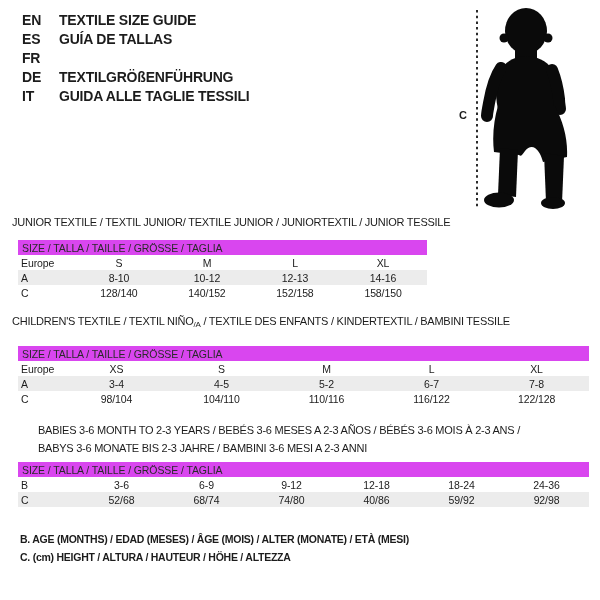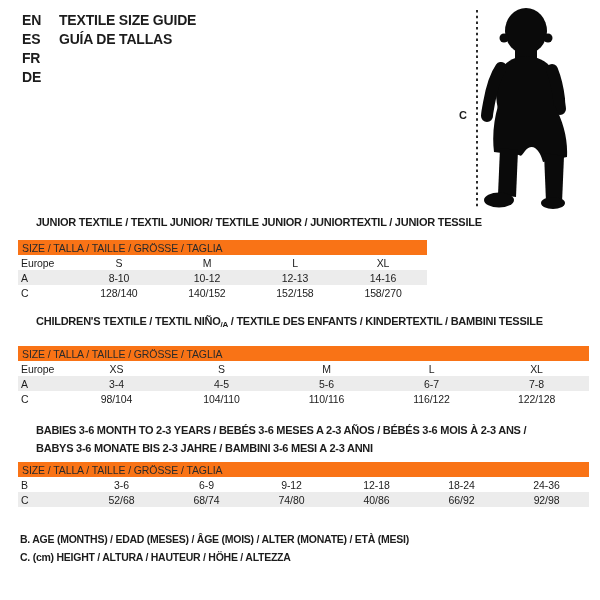--- a/index.html
+++ b/index.html
@@ -8,31 +8,31 @@
     font-family:"Liberation Sans", sans-serif; color:#1c1c1c; overflow:hidden;
   }
   
   .lang-list { position:absolute; left:22px; top:10px; }
   .lang-row { display:flex; height:19px; align-items:center;
               font-weight:bold; font-size:14px; letter-spacing:-0.2px; }
   .lang-code { width:37px; }
   
   .figure { position:absolute; left:440px; top:0; width:160px; height:220px; }
   
-  .section-title { position:absolute; left:36px; font-weight:bold; font-size:11px;
+  .section-title { position:absolute; left:12px; font-weight:normal; font-size:11px;
                    letter-spacing:-0.25px; white-space:nowrap; line-height:13px; }
-  .babies-title { line-height:17.5px; }
+  .babies-title { line-height:17.5px;margin-left:26px; }
   .subscript { font-size:8px; vertical-align:-2px; }
   
   table.size-table { position:absolute; left:18px; border-collapse:collapse;
                      table-layout:fixed; font-size:10.5px; color:#1c1c1c; }
   table.size-table td { height:15px; padding:0; text-align:center; vertical-align:middle;
                         letter-spacing:-0.1px; }
   table.size-table td.rowlabel { text-align:left; padding-left:3px;margin-top:27px; }
-  table.size-table tr.bar td { background:#f97316; text-align:left; padding-left:4px;
+  table.size-table tr.bar td { background:#d946ef; text-align:left; padding-left:4px;
                                color:#2a2a2a; }
   table.size-table tr.alt td { background:#ececec; }
   .t1 { top:240px; width:409px; }
   .t2 { top:346px; width:571px; }
   .t3 { top:462px; width:571px; }
   
   .footnotes { position:absolute; left:20px; top:531px; font-weight:bold;
                font-size:10.5px; letter-spacing:-0.25px; line-height:17.5px; }
 </style>
 </head>
@@ -45,20 +45,25 @@
   </div>
   <div class="lang-row">
     <span class="lang-code">ES</span>
     <span>GUÍA DE TALLAS</span>
   </div>
   <div class="lang-row">
     <span class="lang-code">FR</span>
   </div>
   <div class="lang-row">
     <span class="lang-code">DE</span>
+    <span>TEXTILGRÖßENFÜHRUNG</span>
+  </div>
+  <div class="lang-row">
+    <span class="lang-code">IT</span>
+    <span>GUIDA ALLE TAGLIE TESSILI</span>
   </div>
 </div>
 
 <div class="figure">
   <svg width="160" height="220" viewBox="0 0 160 220">
     <line x1="37" y1="10" x2="37" y2="208" stroke="#2b2b2b" stroke-width="2" stroke-dasharray="2.5 3.2"></line>
     <text x="19" y="119" font-size="11" font-weight="bold" fill="#1c1c1c">C</text>
     <g fill="#0a0a0a">
       <ellipse cx="86" cy="31" rx="21" ry="23"></ellipse>
       <circle cx="64" cy="38" r="4.5"></circle>
@@ -101,21 +106,21 @@
     <td>8-10</td>
     <td>10-12</td>
     <td>12-13</td>
     <td>14-16</td>
   </tr>
   <tr>
     <td class="rowlabel">C</td>
     <td>128/140</td>
     <td>140/152</td>
     <td>152/158</td>
-    <td>158/270</td>
+    <td>158/150</td>
   </tr>
 </tbody>
   </table>
 
 <div class="section-title" style="top:315px">
   <span>CHILDREN'S TEXTILE / TEXTIL NIÑO</span><span class="subscript">/A</span><span> / TEXTILE DES ENFANTS / KINDERTEXTIL / BAMBINI TESSILE</span>
 </div>
 <table class="size-table t2">
   <colgroup>
       <col style="width:46px">
@@ -134,21 +139,21 @@
     <td>XS</td>
     <td>S</td>
     <td>M</td>
     <td>L</td>
     <td>XL</td>
   </tr>
   <tr class="alt">
     <td class="rowlabel">A</td>
     <td>3-4</td>
     <td>4-5</td>
-    <td>5-6</td>
+    <td>5-2</td>
     <td>6-7</td>
     <td>7-8</td>
   </tr>
   <tr>
     <td class="rowlabel">C</td>
     <td>98/104</td>
     <td>104/110</td>
     <td>110/116</td>
     <td>116/122</td>
     <td>122/128</td>
@@ -182,21 +187,21 @@
     <td>12-18</td>
     <td>18-24</td>
     <td>24-36</td>
   </tr>
   <tr class="alt">
     <td class="rowlabel">C</td>
     <td>52/68</td>
     <td>68/74</td>
     <td>74/80</td>
     <td>40/86</td>
-    <td>66/92</td>
+    <td>59/92</td>
     <td>92/98</td>
   </tr>
 </tbody>
   </table>
 
 <div class="footnotes">
   <div>B. AGE (MONTHS) / EDAD (MESES) / ÂGE (MOIS) / ALTER (MONATE) / ETÀ (MESI)</div>
   <div>C. (cm) HEIGHT / ALTURA / HAUTEUR / HÖHE / ALTEZZA</div>
 </div>
 

